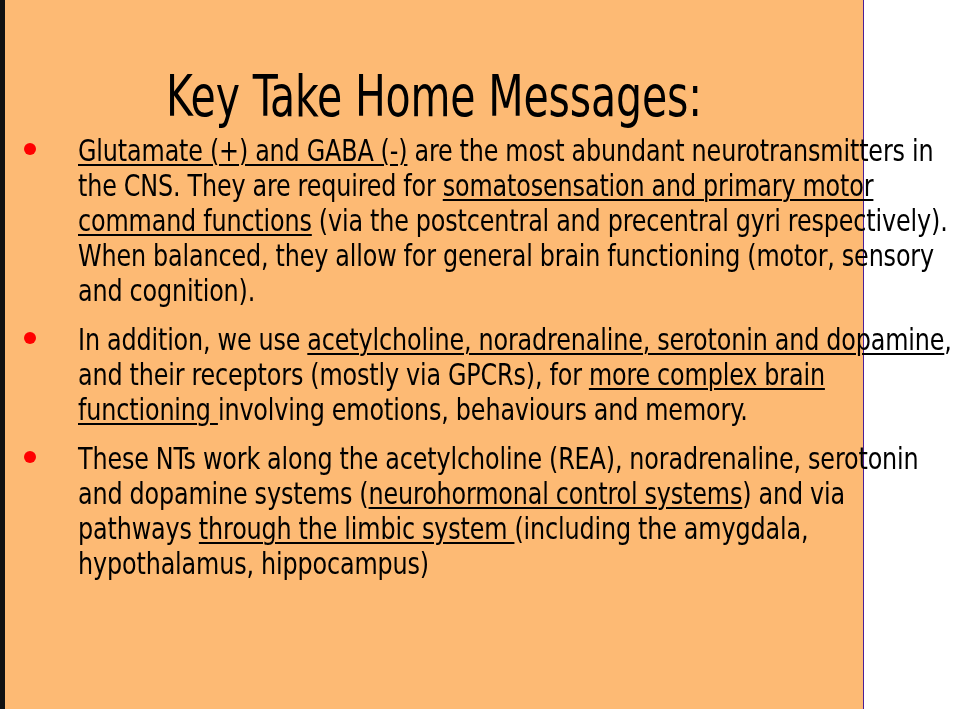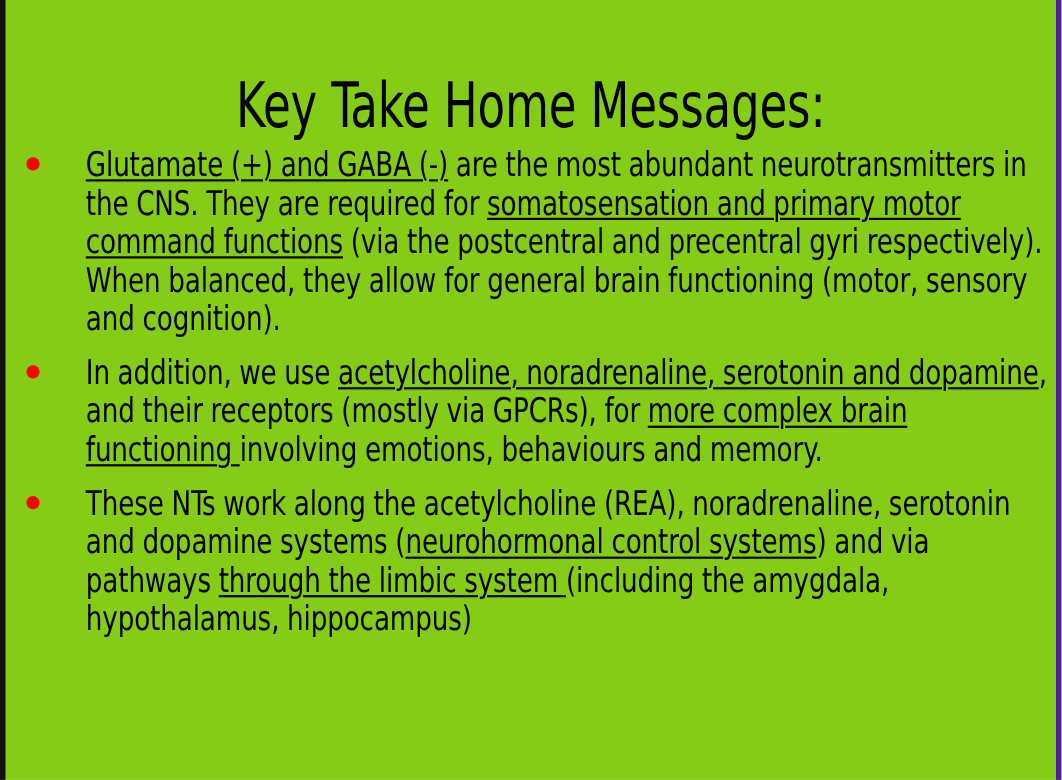--- a/index.html
+++ b/index.html
@@ -10,25 +10,25 @@
   body {
     width: 965px;
     height: 709px;
     overflow: hidden;
     font-family: "Liberation Sans", sans-serif;
   }
 
   #slide {
     position: relative;
     box-sizing: border-box;
-    width: 965px;
+    width: 864px;
     height: 709px;
-    background: #84cc16;
+    background: #fdba74;
     border-left: 5px solid #111111;
-    border-right: 5px solid #4c1d95;
+    border-right: 1px solid #4c1d95;
   }
 
   #slide-title {
     position: absolute;
     left: 0;
     top: 28px;
     width: 100%;
     text-align: center;
     font-family: "DejaVu Sans Condensed", "Liberation Sans Narrow", "Liberation Sans", sans-serif;
     font-stretch: condensed;

